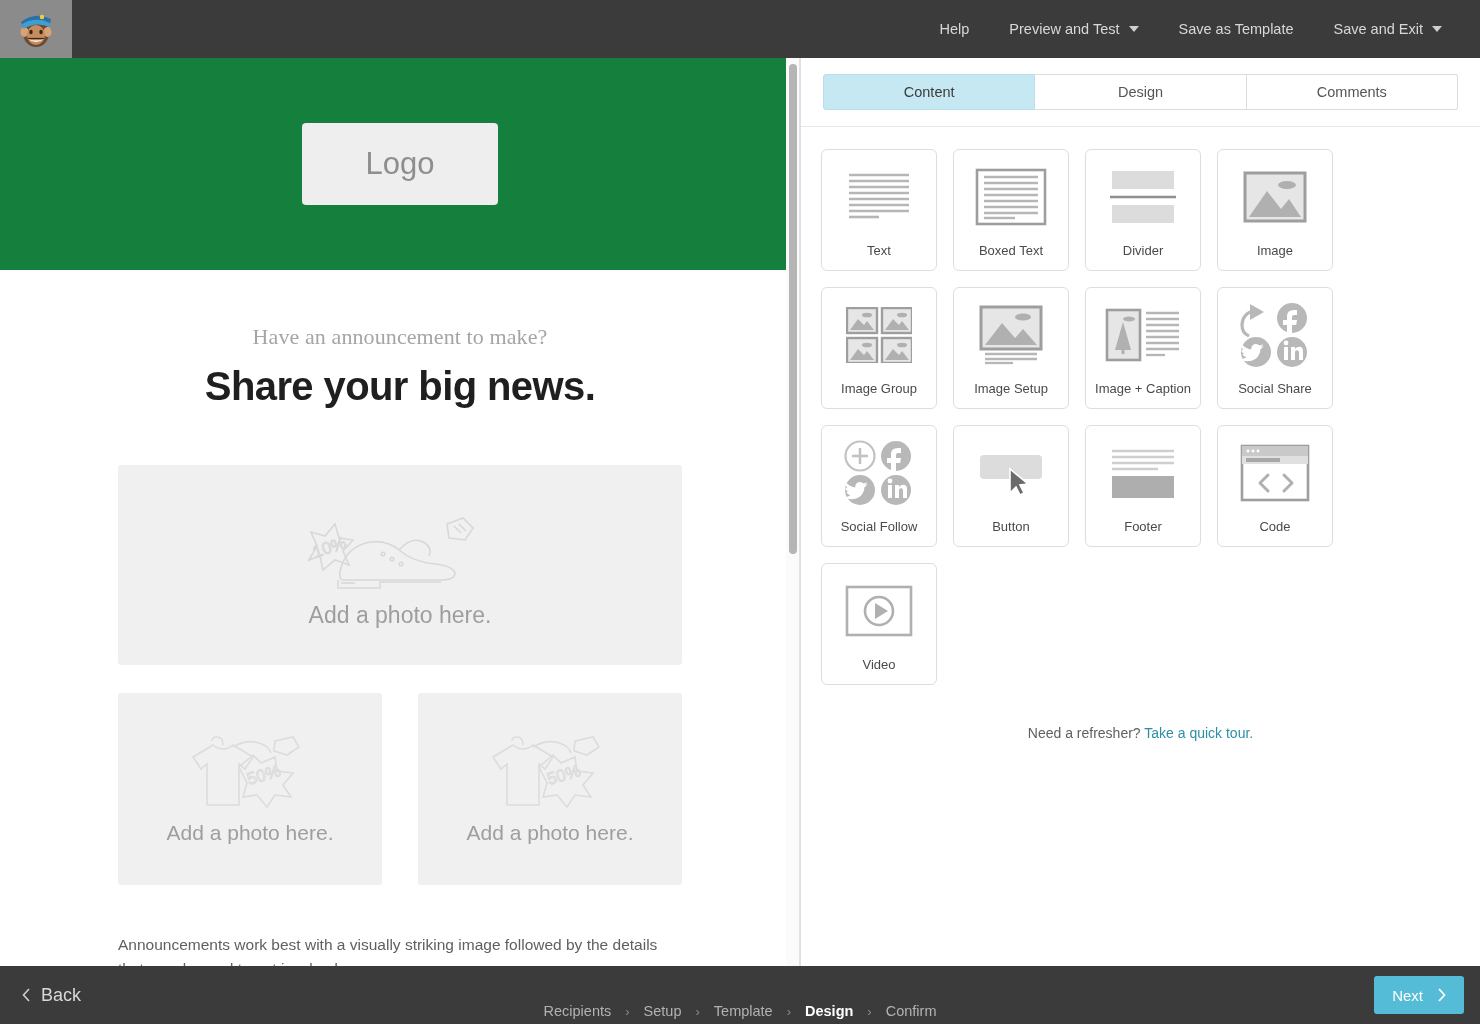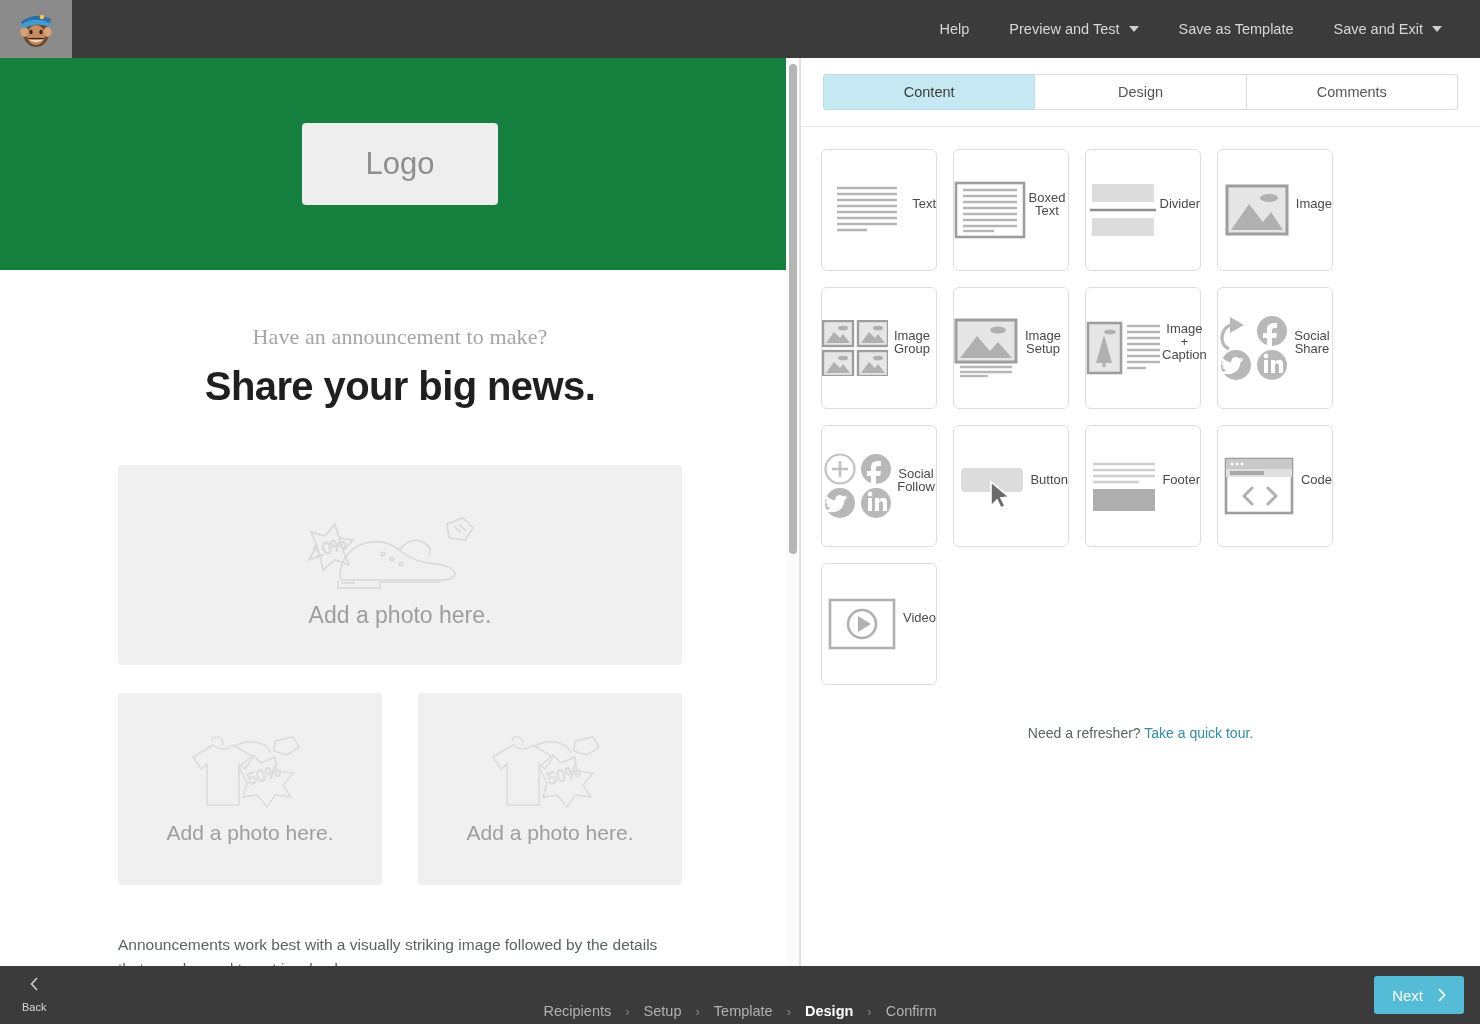--- a/index.html
+++ b/index.html
@@ -106,22 +106,22 @@
     margin: 16px 0 0 0; height: 1px; background: #e6e6e6;
   }
 
   .tile-grid {
     display: flex; flex-wrap: wrap; gap: 16px;
     padding: 22px 20px 0 20px;
   }
   .tile {
     width: 116px; height: 122px; background: #fff;
     border: 1px solid #dedede; border-radius: 6px;
-    display: flex; flex-direction: row; align-items: center;
-    cursor: grab; user-select: none;
+    display: flex; flex-direction: column; align-items: center;
+    cursor: grab; user-select: none; justify-content: center;
   }
   .tile-art {
     flex: 1; display: flex; align-items: center; justify-content: center;
     width: 100%;
   }
   .tile-label {
     font-size: 13px; color: #4a4a4a; padding-bottom: 13px;
     text-align: center; line-height: 1;
   }
 
@@ -131,21 +131,21 @@
   }
   .refresher a { color: #2d8fa5; text-decoration: none; cursor: pointer; }
 
   
   .bottombar {
     position: absolute; top: 966px; left: 0; width: 1480px; height: 58px;
     background: #3b3b3b; display: flex; align-items: center;
   }
   .back-btn {
     display: flex; align-items: center; gap: 10px; color: #d8d8d8;
-    font-size: 11px; padding: 0 20px 0 22px; cursor: pointer; flex-direction: column;
+    font-size: 18px; padding: 0 20px 0 22px; cursor: pointer;
   }
   .steps {
     position: absolute; left: 50%; transform: translateX(-50%);
     display: flex; align-items: center; gap: 14px; margin-top: 32px;
   }
   .step { font-size: 14.5px; color: #b2b2b2; cursor: pointer; }
   .step.active { color: #fff; font-weight: bold; }
   .step-sep { color: #8a8a8a; font-size: 13px; }
   .next-btn {
     margin-left: auto; margin-right: 16px;

